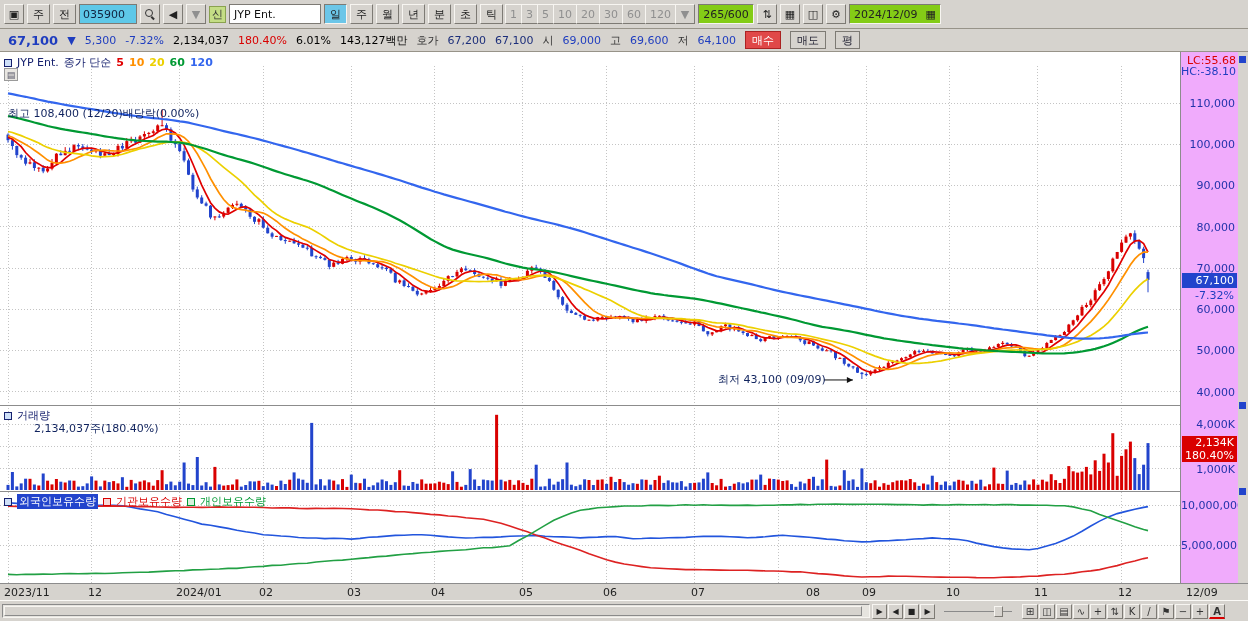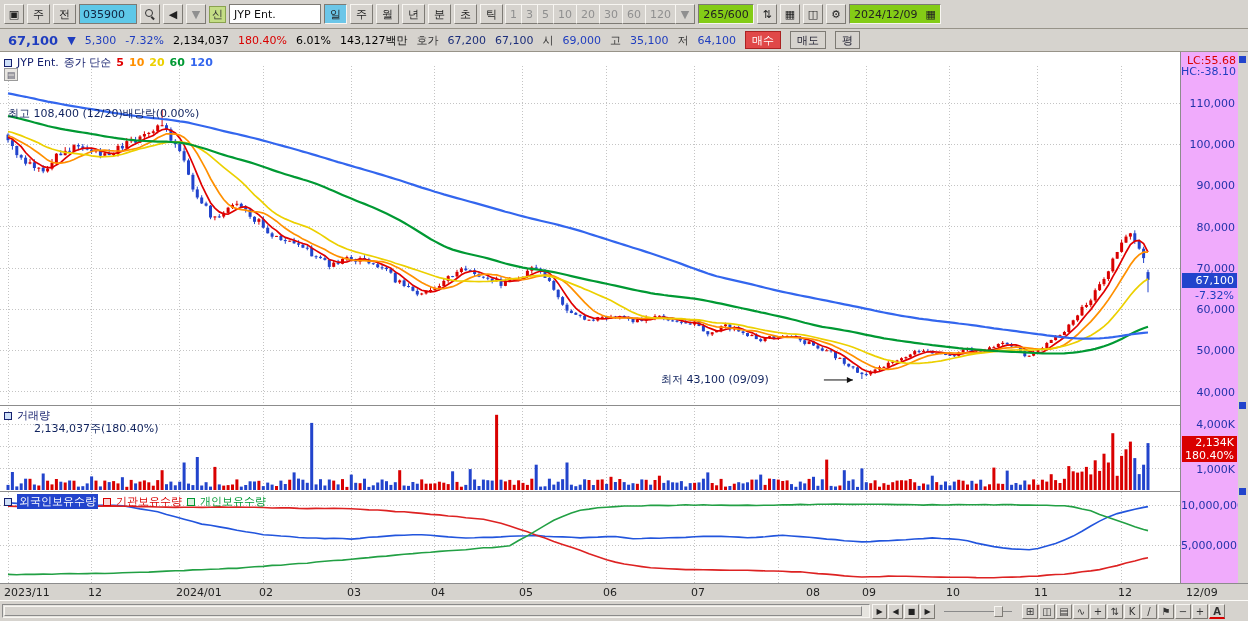--- a/index.html
+++ b/index.html
@@ -148,21 +148,21 @@
     <span>2,134,037</span>
     <span class="red">180.40%</span>
     <span>6.01%</span>
     <span>143,127백만</span>
     <span class="q-label">호가</span>
     <span class="navy">67,200</span>
     <span class="navy">67,100</span>
     <span class="q-label">시</span>
     <span class="blue">69,000</span>
     <span class="q-label">고</span>
-    <span class="blue">35,100</span>
+    <span class="blue">69,600</span>
     <span class="q-label">저</span>
     <span class="blue">64,100</span>
     <span class="trade-btn buy">매수</span>
     <span class="trade-btn">매도</span>
     <span class="trade-btn">평</span>
   </div>
 
   <div class="chart">
     <div id="chart-canvas"><svg xmlns="http://www.w3.org/2000/svg" width="1180" height="531">
           <rect width="1180" height="531" fill="#ffffff"></rect>
@@ -993,21 +993,21 @@
       <span>종가 단순</span>
       <span class="ma-label" style="color: rgb(224, 0, 0);">5</span>
       <span class="ma-label" style="color: rgb(255, 144, 0);">10</span>
       <span class="ma-label" style="color: rgb(236, 208, 0);">20</span>
       <span class="ma-label" style="color: rgb(0, 153, 51);">60</span>
       <span class="ma-label" style="color: rgb(51, 102, 238);">120</span>
     </div>
     <div class="pane-tool">▤</div>
 
     <div class="overlay anno" style="left:8px;top:54px;">최고 108,400 (12/20)배당락(0.00%)</div>
-    <div class="overlay anno" style="left:661px;top:320px;width:148px;text-align:left;">최저 43,100 (09/09)</div>
+    <div class="overlay anno" style="left:698px;top:320px;width:148px;text-align:center;">최저 43,100 (09/09)</div>
 
     <div class="overlay pane-header" style="left:4px;top:356px;">
       <span class="sq"></span>
       <span>거래량</span>
     </div>
     <div class="overlay anno" style="left:4px;top:369px;margin-left:30px;">2,134,037주(180.40%)</div>
 
     <div class="overlay pane-header" style="left:4px;top:442px;">
       <span class="sq"></span>
       <span class="h-foreign">외국인보유수량</span>

